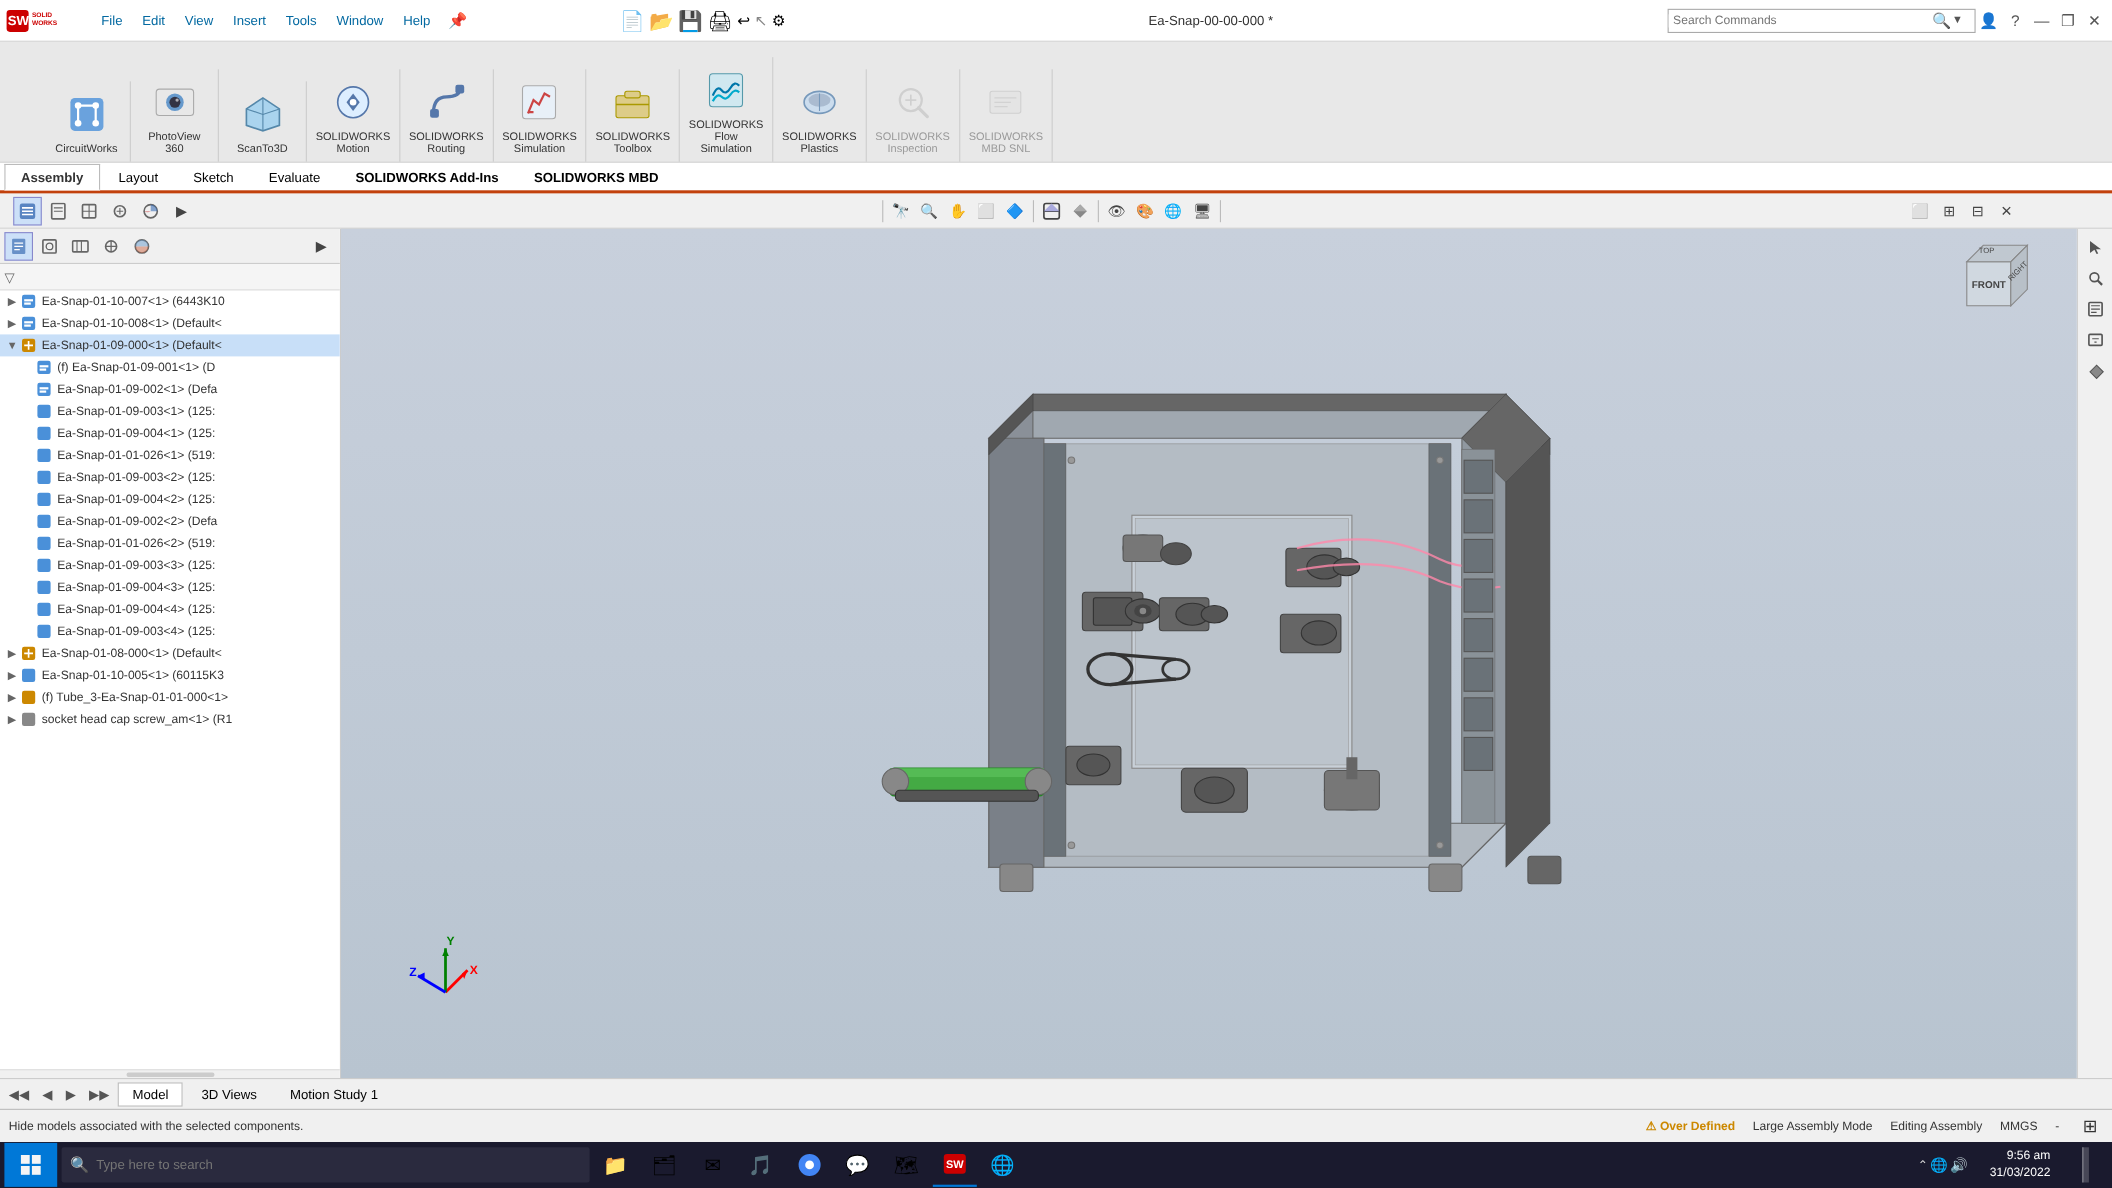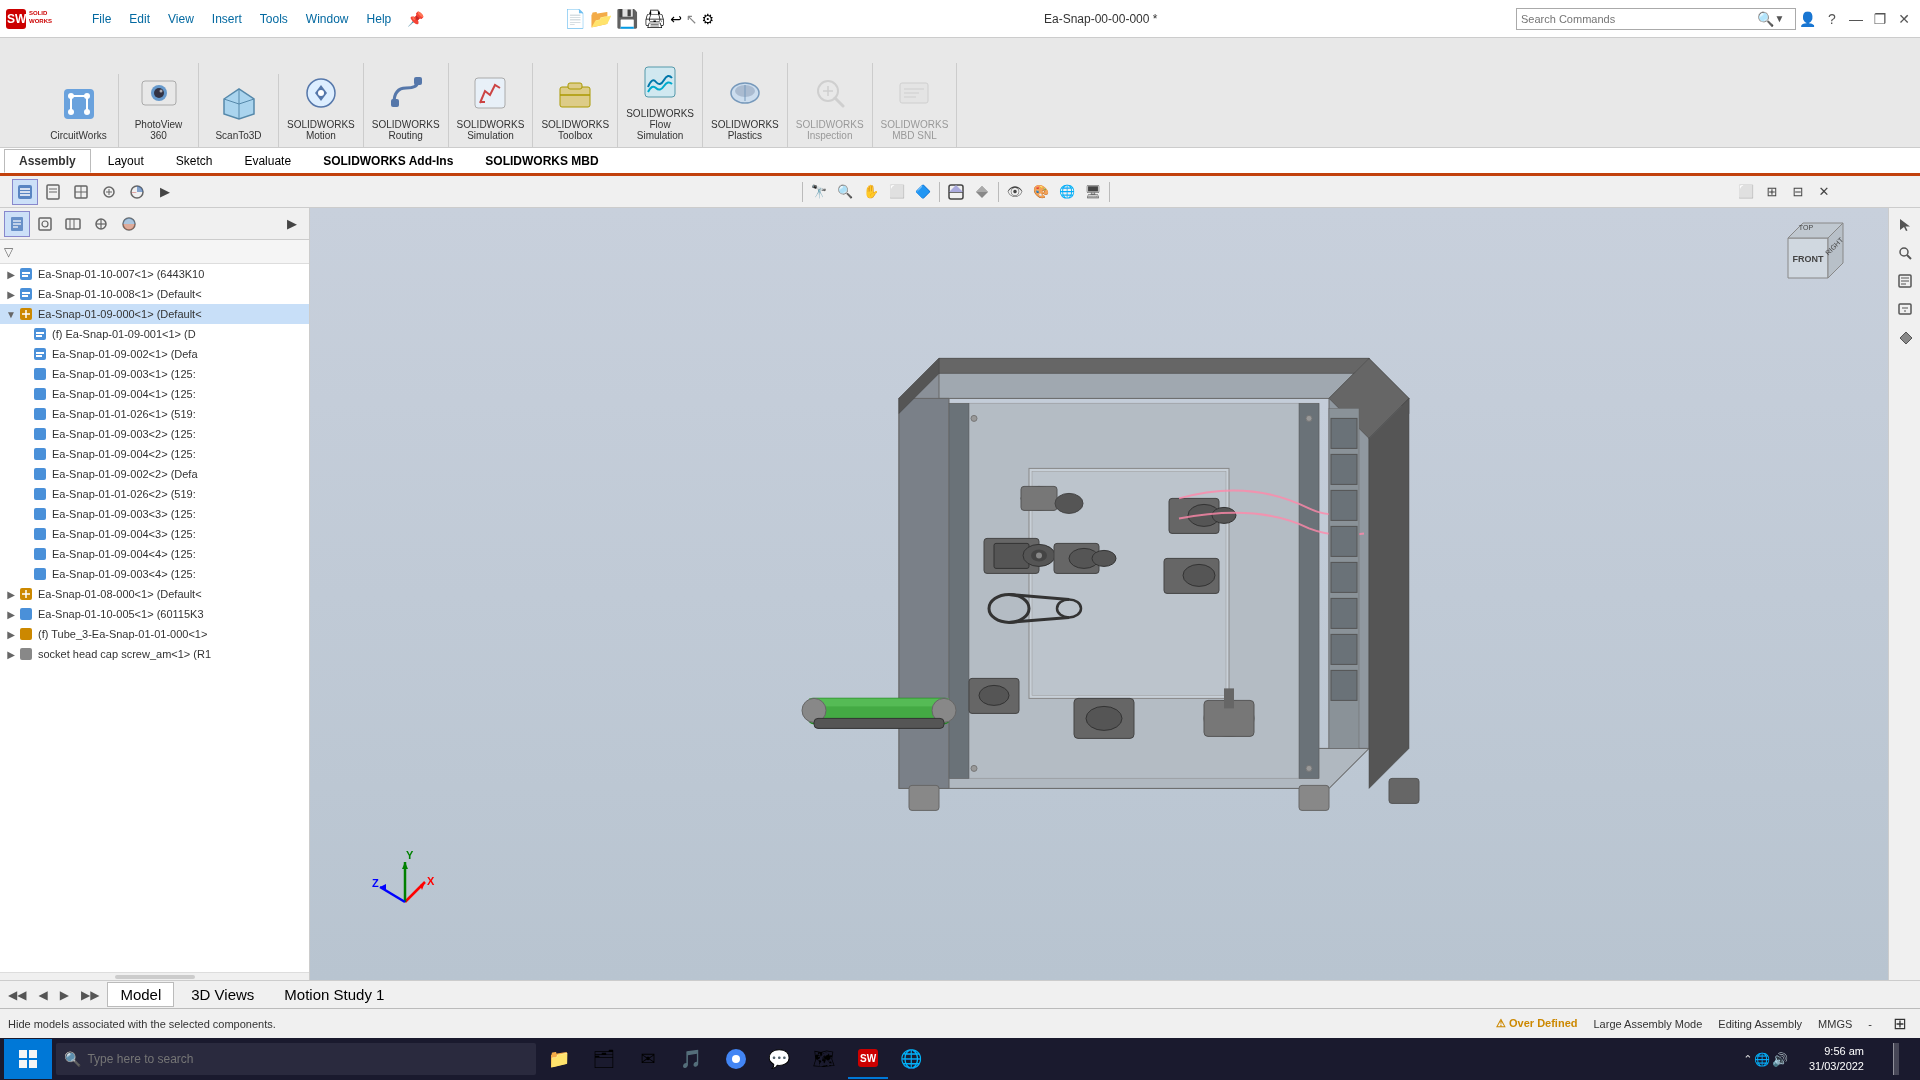--- a/index.html
+++ b/index.html
@@ -62,21 +62,21 @@
     #viewport { flex: 1; background: #d8dde5; position: relative; overflow: hidden; }
     #viewport-bg { width: 100%; height: 100%; background: linear-gradient(180deg, #c8d0dc 0%, #b8c4d0 100%); position: relative; }
 
     
     #right-mini { width: 32px; background: #f0f0f0; border-left: 1px solid #ccc; display: flex; flex-direction: column; align-items: center; padding: 4px 0; gap: 2px; }
     .rm-btn { width: 26px; height: 26px; display: flex; align-items: center; justify-content: center; cursor: pointer; font-size: 11px; color: #444; border: 1px solid transparent; }
 
     
     #bottom-tabs { display: flex; align-items: center; height: 28px; background: #f0f0f0; border-top: 1px solid #ccc; padding: 0 4px; gap: 4px; }
     .nav-btn { font-size: 12px; cursor: pointer; color: #555; padding: 2px 4px; }
-    .bottom-tab { padding: 3px 12px; cursor: pointer; font-size: 15px; border: 1px solid transparent; }
+    .bottom-tab { padding: 3px 12px; cursor: pointer; font-size: 12px; border: 1px solid transparent; }
     .bottom-tab.active { background: #fff; border-color: #bbb; }
 
     
     #status-bar { height: 30px; display: flex; align-items: center; background: #f0f0f0; border-top: 1px solid #bbb; padding: 0 8px; font-size: 11px; color: #333; gap: 16px; }
     .status-warning { color: #cc8800; font-weight: 600; }
     .status-spacer { flex: 1; }
 
     
     #taskbar { height: 42px; background: #1a1a2e; display: flex; align-items: center; padding: 0 4px; gap: 4px; position: fixed; bottom: 0; width: 1920px; }
     .tb-start { width: 48px; height: 40px; display: flex; align-items: center; justify-content: center; background: #0078d7; cursor: pointer; }

